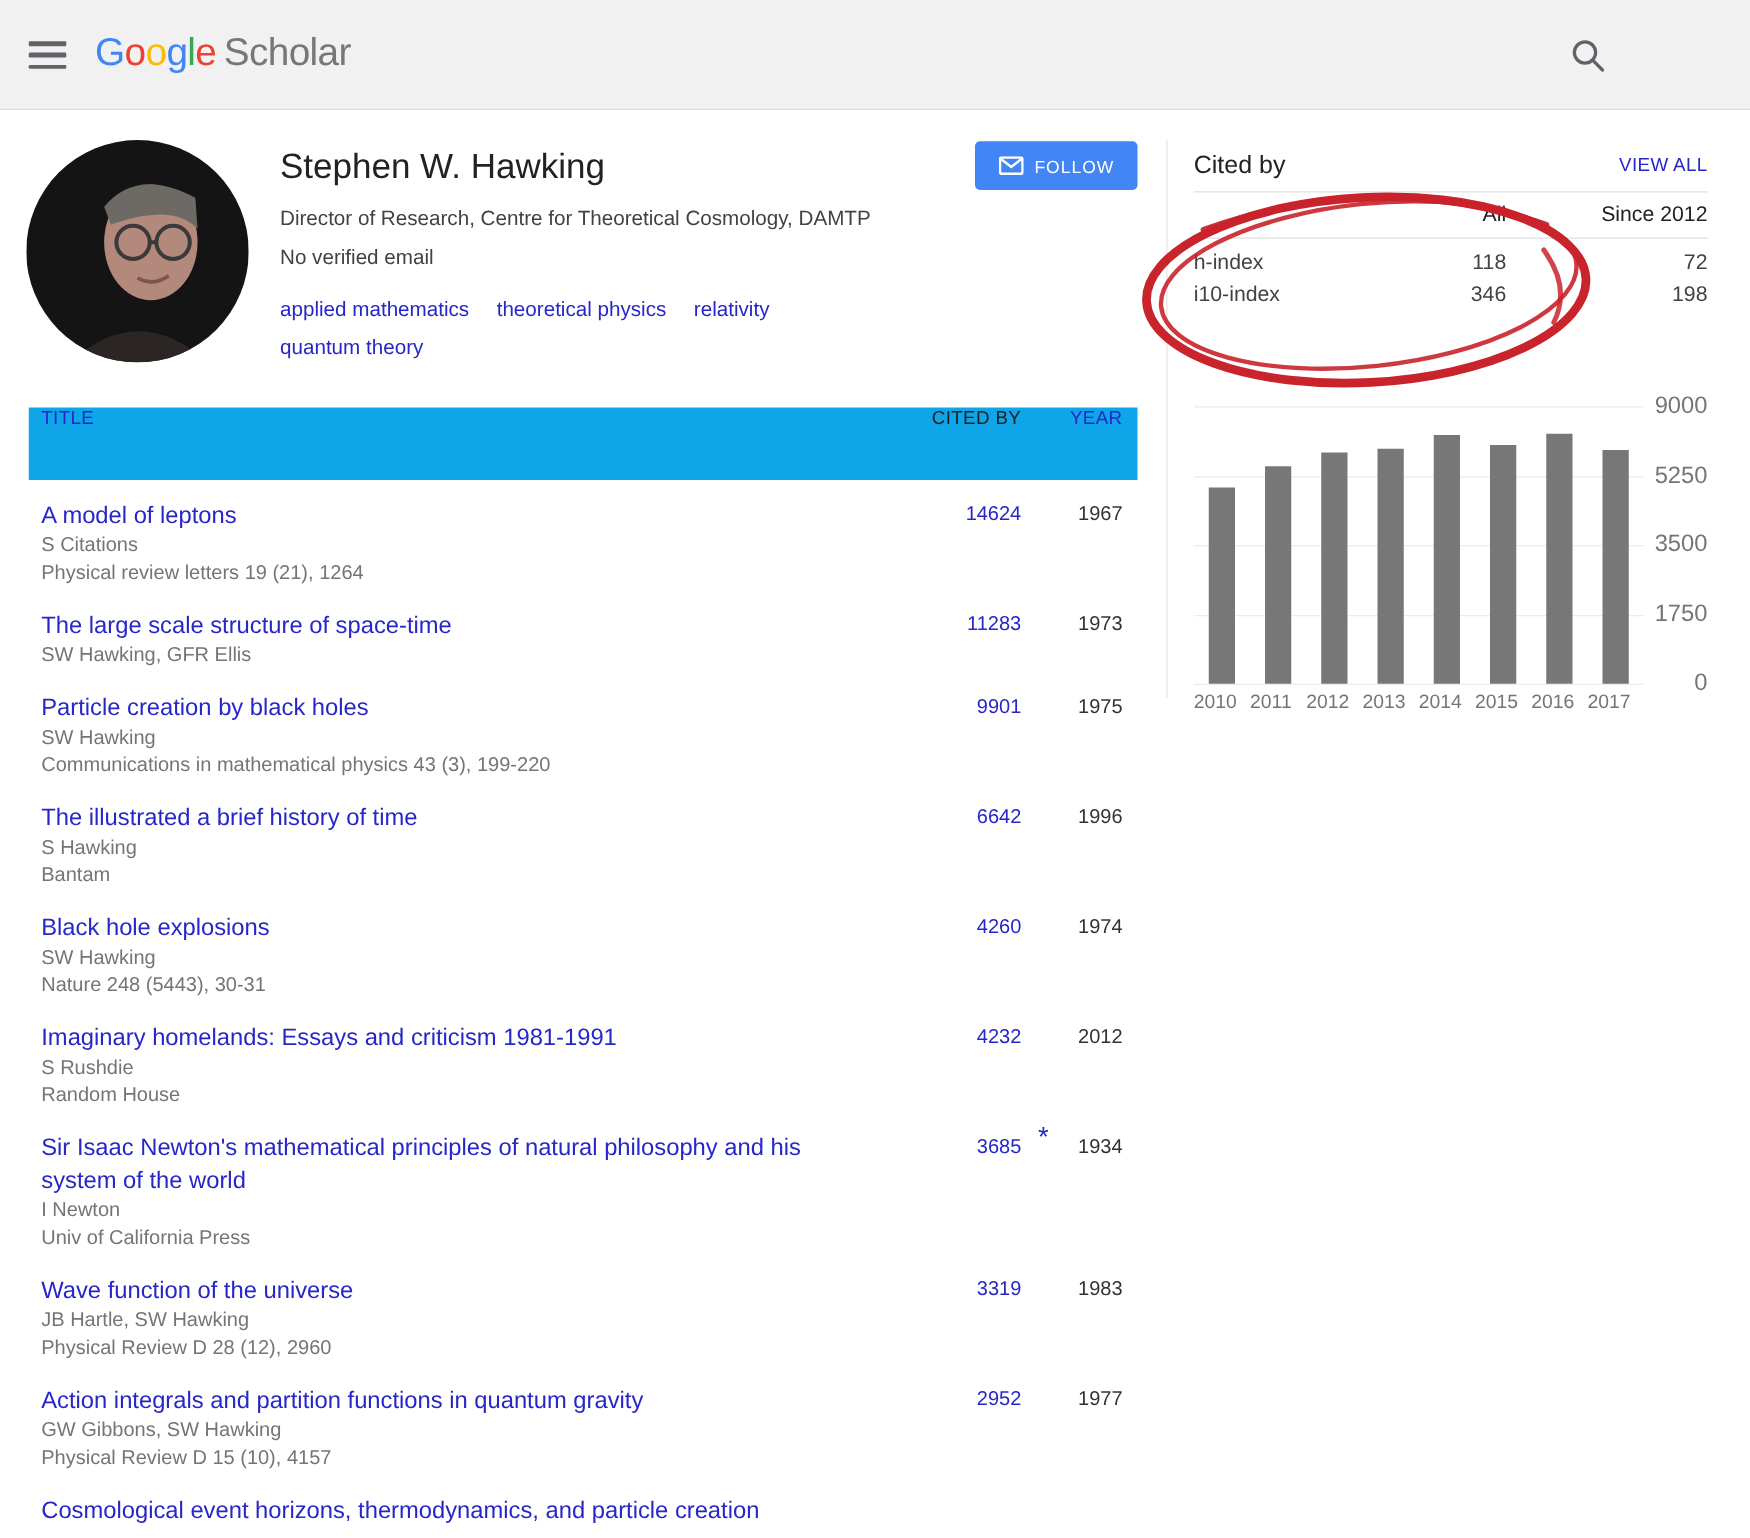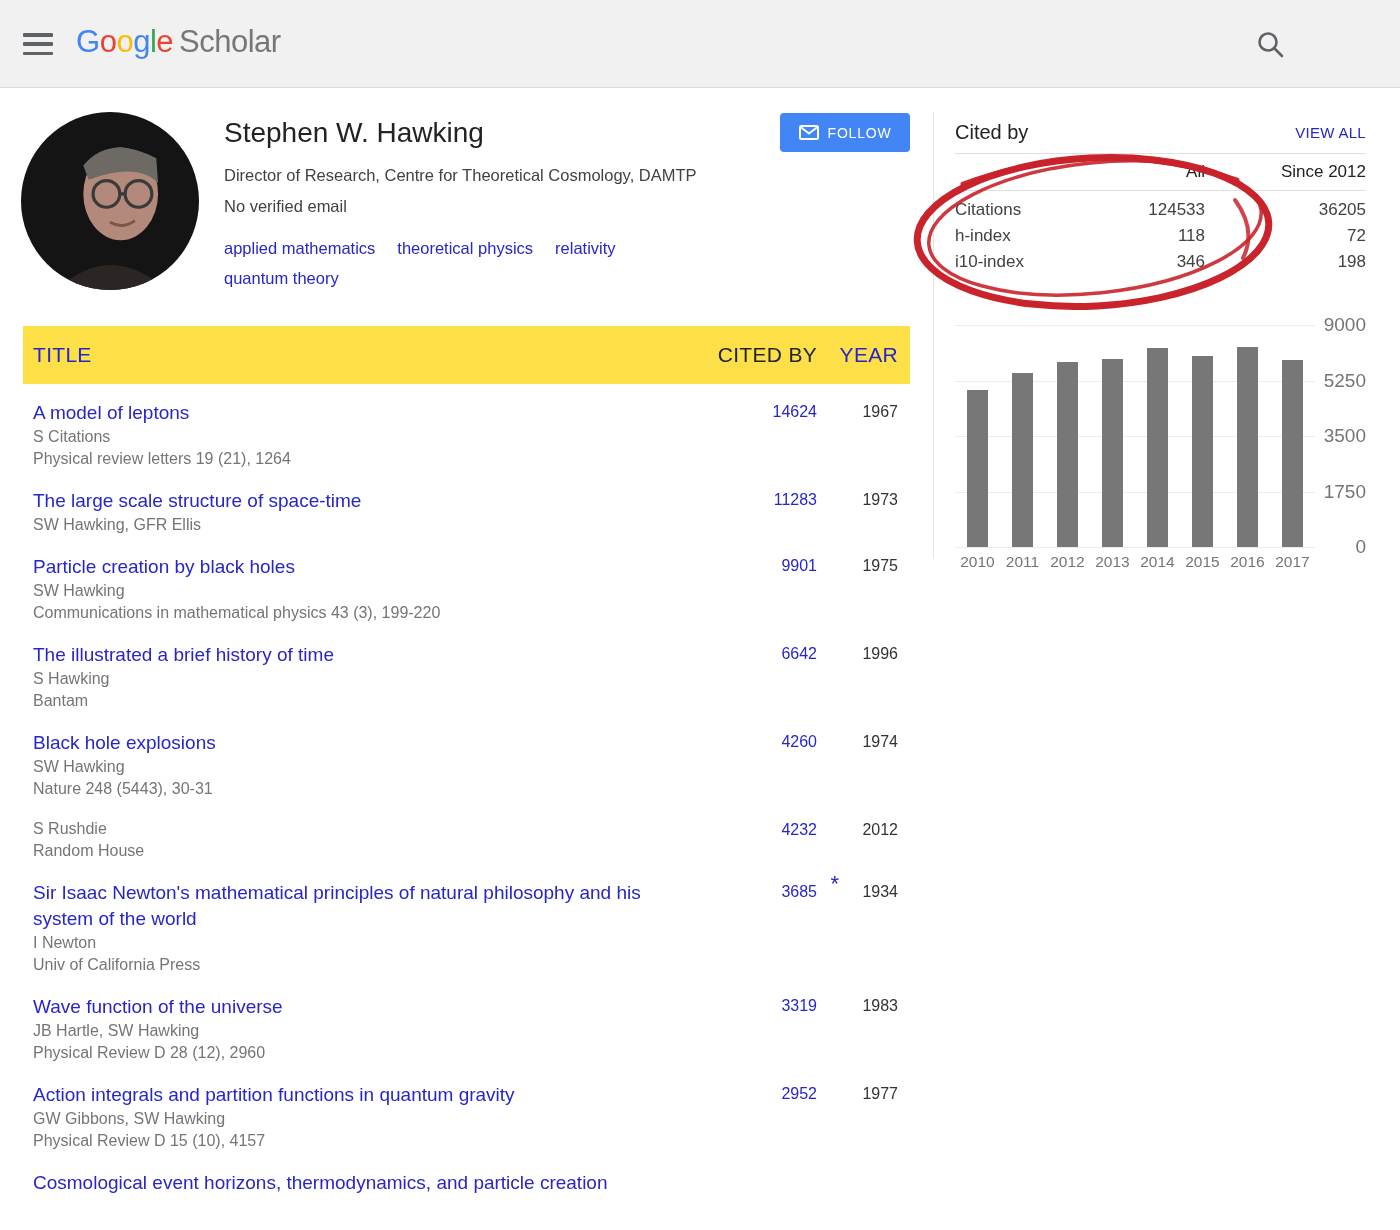--- a/index.html
+++ b/index.html
@@ -65,29 +65,29 @@
   .metric-row .c-label { width:130px; }
   .metric-row .c-all   { width:120px; text-align:right; }
   .metric-row .c-since { width:161px; text-align:right; }
 
   .red-annotation { position:absolute; left:905px; top:140px; pointer-events:none; }
 
   
   .chart-plot { position:absolute; left:955px; top:325px; width:360px; height:222px; }
   .gridline { position:absolute; left:0; width:360px; height:1px; background:#ececec; }
   .chart-bar { position:absolute; width:21px; background:#777777; cursor:pointer; }
-  .chart-xlabel { position:absolute; top:228px; width:45px; text-align:center; font-size:15.5px; color:#757575; }
+  .chart-xlabel { position:absolute; top:228px; width:45px; font-size:15.5px; color:#757575; }
   .chart-yticks { position:absolute; left:1315px; top:325px; width:51px; height:222px; }
   .chart-ytick { position:absolute; right:0; width:51px; text-align:right; font-size:19px; color:#757575; }
 
   
   .pubs { position:absolute; left:23px; top:326px; width:887px; }
   .pubs-header {
-    height:58px; background:#fde047; display:flex; align-items:center;
-    padding:0 12px 0 10px; font-size:21px; letter-spacing:0.3px;
+    height:58px; background:#0ea5e9; display:flex; align-items:flex-start;
+    padding:0 12px 0 10px; font-size:15px; letter-spacing:0.3px;
   }
   .pubs-header .h-title { flex:1; color:#2626c9; text-decoration:none; cursor:pointer; }
   .pubs-header .h-cited { width:100px; text-align:right; color:#222; }
   .pubs-header .h-year  { width:81px; text-align:right; color:#2626c9; text-decoration:none; cursor:pointer; }
   .pub-row { display:flex; padding:16px 12px 2px 10px; align-items:flex-start; }
   .pub-main { flex:1; padding-right:20px; }
   .pub-title { font-size:19px; line-height:26px; color:#2626c9; text-decoration:none; display:inline; cursor:pointer; }
   .pub-authors, .pub-venue { font-size:16px; line-height:22px; color:#757575; }
   .pub-cited { width:100px; text-align:right; padding-top:3px; position:relative; }
   .pub-cited a { font-size:16px; color:#2626c9; text-decoration:none; cursor:pointer; }
@@ -155,25 +155,20 @@
   <div class="citedby-head">
     <span class="citedby-title">Cited by</span>
     <a class="viewall">VIEW ALL</a>
   </div>
   <div class="citedby-cols">
     <span class="c-label"></span>
     <span class="c-all">All</span>
     <span class="c-since">Since 2012</span>
   </div>
   <div class="metric-rows" id="metric-rows">
-  <div class="metric-row">
-    <span class="c-label">Citations</span>
-    <span class="c-all">124533</span>
-    <span class="c-since">36205</span>
-  </div>
 
   <div class="metric-row">
     <span class="c-label">h-index</span>
     <span class="c-all">118</span>
     <span class="c-since">72</span>
   </div>
 
   <div class="metric-row">
     <span class="c-label">i10-index</span>
     <span class="c-all">346</span>
@@ -283,20 +278,21 @@
       <div class="pub-venue">Nature 248 (5443), 30-31</div>
     </div>
     <div class="pub-cited">
       <a>4260</a>
     </div>
     <div class="pub-year">1974</div>
   </div>
 
   <div class="pub-row">
     <div class="pub-main">
+      <a class="pub-title">Imaginary homelands: Essays and criticism 1981-1991</a>
       <div class="pub-authors">S Rushdie</div>
       <div class="pub-venue">Random House</div>
     </div>
     <div class="pub-cited">
       <a>4232</a>
     </div>
     <div class="pub-year">2012</div>
   </div>
 
   <div class="pub-row">

